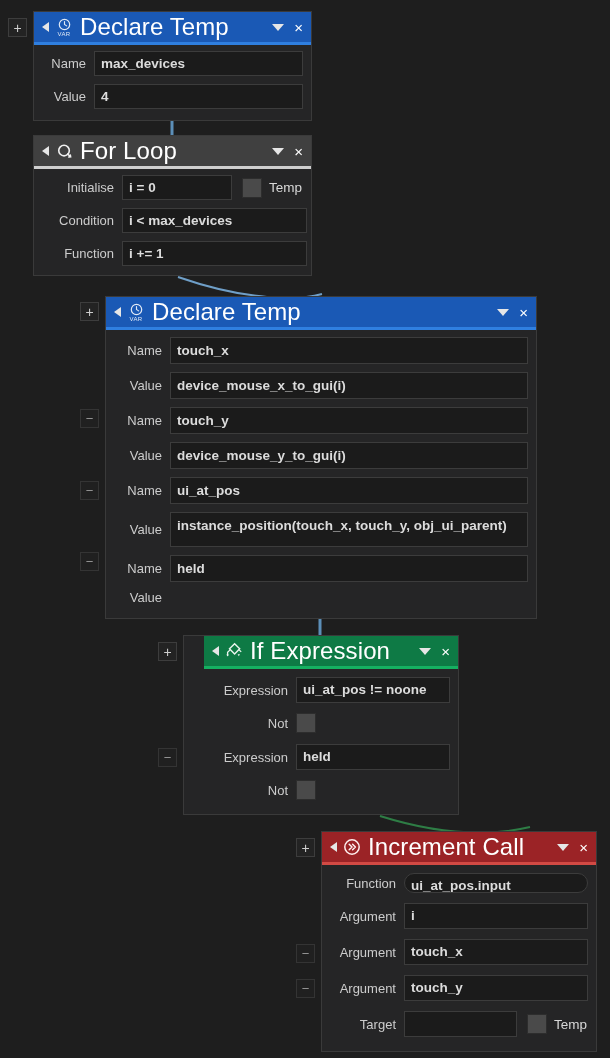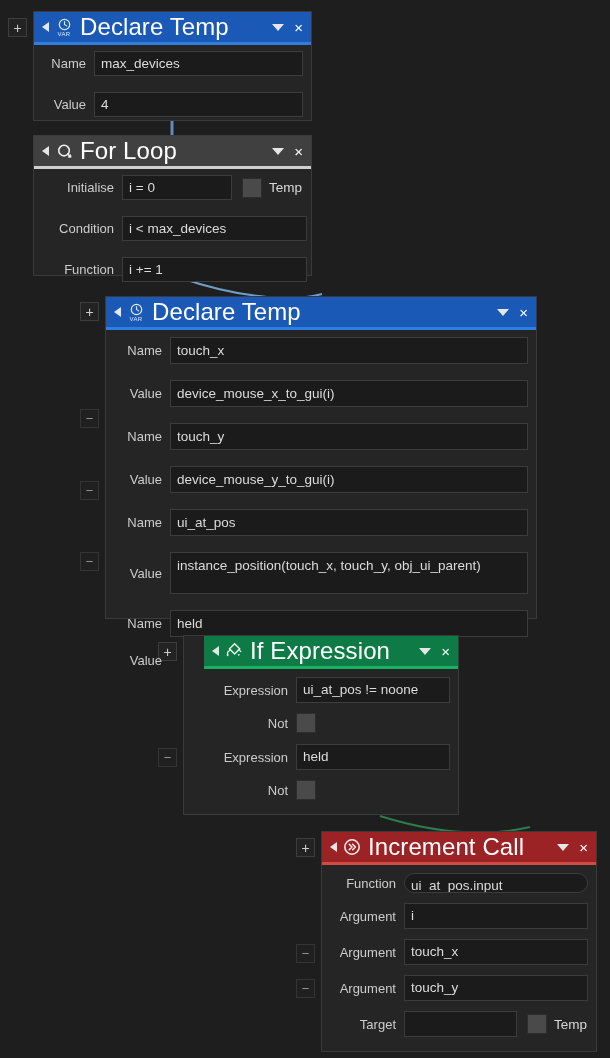--- a/index.html
+++ b/index.html
@@ -32,27 +32,27 @@
         font-family:"Liberation Sans",sans-serif;}
   .accent{height:3px;}
 
   
   .head-blue{background:#1a59b5;}
   .head-gray{background:#404040;}
   .head-green{background:#0e7a45;}
   .head-red{background:#9b2326;}
 
   .node-body{padding:6px 8px 7px 8px;}
-  .row{display:flex;align-items:center;margin-bottom:16px;}
+  .row{display:flex;align-items:center;margin-bottom:8px;}
   .row:last-child{margin-bottom:1px;}
   .lbl{font-size:13px;color:#cccccc;text-align:right;flex:none;padding-right:8px;
        white-space:nowrap;}
   .fld{background:#1b1b1b;border:1px solid #3c3c3c;height:25px;line-height:23px;
        font-size:13.5px;color:#dcdcdc;padding:0 6px;box-sizing:border-box;
-       flex:1;overflow:hidden;white-space:nowrap;}
+       flex:1;overflow:hidden;white-space:nowrap;font-weight:bold;}
   .chk{width:18px;height:18px;background:#4a4a4a;border:1px solid #2d2d2d;flex:none;
        margin-left:10px;}
   .chk-lbl{font-size:13.5px;color:#d8d8d8;margin-left:7px;white-space:nowrap;}
 
   
   .sidebtn{position:absolute;width:19px;height:19px;background:#232323;
            border:1px solid #3d3d3d;display:flex;align-items:center;justify-content:center;
            color:#cfcfcf;font-size:14px;line-height:14px;box-sizing:border-box;}
   .sidebtn.minus{background:#202020;border-color:#343434;color:#9a9a9a;font-size:13px;}
 
@@ -216,21 +216,21 @@
       <div class="row">
         <div class="lbl">Value</div>
         <div class="fld" style="height:27px;line-height:25px;">device_mouse_y_to_gui(i)</div>
       </div>
       <div class="row">
         <div class="lbl">Name</div>
         <div class="fld" style="height:27px;line-height:25px;">ui_at_pos</div>
       </div>
       <div class="row">
         <div class="lbl">Value</div>
-        <div class="fld" style="height:42px;line-height:25px;">instance_position(touch_x, touch_y, obj_ui_parent)</div>
+        <div class="fld" style="height:35px;line-height:25px;">instance_position(touch_x, touch_y, obj_ui_parent)</div>
       </div>
       <div class="row">
         <div class="lbl">Name</div>
         <div class="fld" style="height:27px;line-height:25px;">held</div>
       </div>
       <div class="row">
         <div class="lbl">Value</div>
       </div>
     </div>
   </div>

